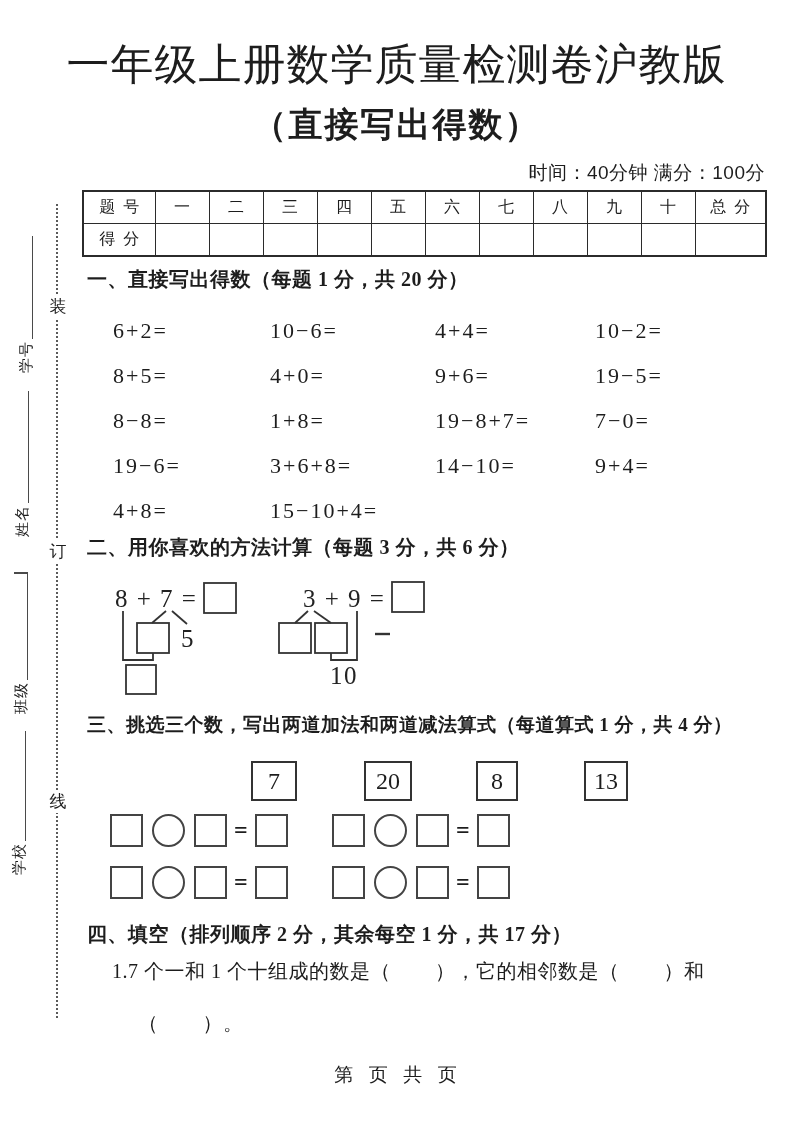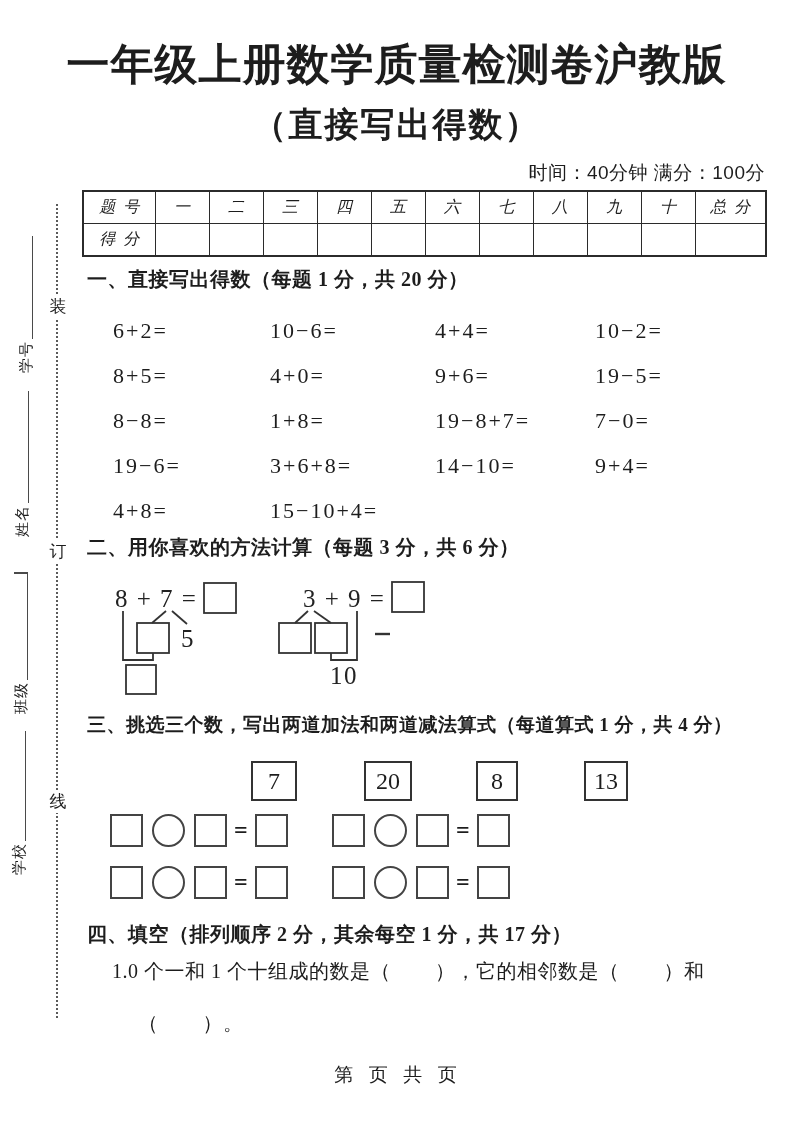--- a/index.html
+++ b/index.html
@@ -5,38 +5,37 @@
   html,body { margin:0; padding:0; background:#ffffff; }
   .page {
     position:relative; width:793px; height:1122px; background:#fff;
     font-family:"Liberation Serif","DejaVu Serif",serif; color:#1d1d1d;
     overflow:hidden;
   }
   
   .title {
     position:absolute; top:36px; left:0; right:0; text-align:center;
     font-family:"Liberation Sans","DejaVu Sans",sans-serif;
-    font-weight:bold; font-size:43px; letter-spacing:1px; white-space:nowrap;
+    font-weight:normal; font-size:43px; letter-spacing:1px; white-space:nowrap;
   }
   .subtitle {
     position:absolute; top:102px; left:0; right:0; text-align:center;
     font-family:"Liberation Sans","DejaVu Sans",sans-serif;
     font-weight:bold; font-size:34px; letter-spacing:2px;
   }
   .meta {
     position:absolute; top:160px; right:28px;
     font-family:"Liberation Sans","DejaVu Sans",sans-serif;
     font-size:19px; letter-spacing:0.5px;margin-left:29px;
   }
   
   table.score {
     position:absolute; left:82px; top:190px; width:683px;
     border-collapse:collapse; table-layout:fixed;
     border:2.5px solid #2b2b2b;
-    font-style:italic;
   }
   table.score td {
     border:1.6px solid #2b2b2b; height:31px; padding:0;
     text-align:center; font-size:16px; white-space:pre;
   }
   
   .sec-h {
     position:absolute; left:87px; font-weight:bold; font-size:20px;
     white-space:pre; letter-spacing:0.5px;
   }
@@ -248,18 +247,18 @@
   </div>
   <div class="eq-row" style="left:332px; top:866px">
     <span class="sq"></span>
     <span class="ci"></span>
     <span class="sq"></span>
     <span class="eqs">=</span>
     <span class="sq"></span>
   </div>
 
   <div class="sec-h" style="top:921px">四、填空（排列顺序 2 分，其余每空 1 分，共 17 分）</div>
-  <div class="fill-line" style="left:112px; top:958px">1.0 个一和 1 个十组成的数是（        ），它的相邻数是（        ）和</div>
+  <div class="fill-line" style="left:112px; top:958px">1.7 个一和 1 个十组成的数是（        ），它的相邻数是（        ）和</div>
   <div class="fill-line" style="left:138px; top:1010px">（        ）。</div>
 
   <div class="footer">第  页  共  页</div>
 
 </div>
 
 </body></html>

